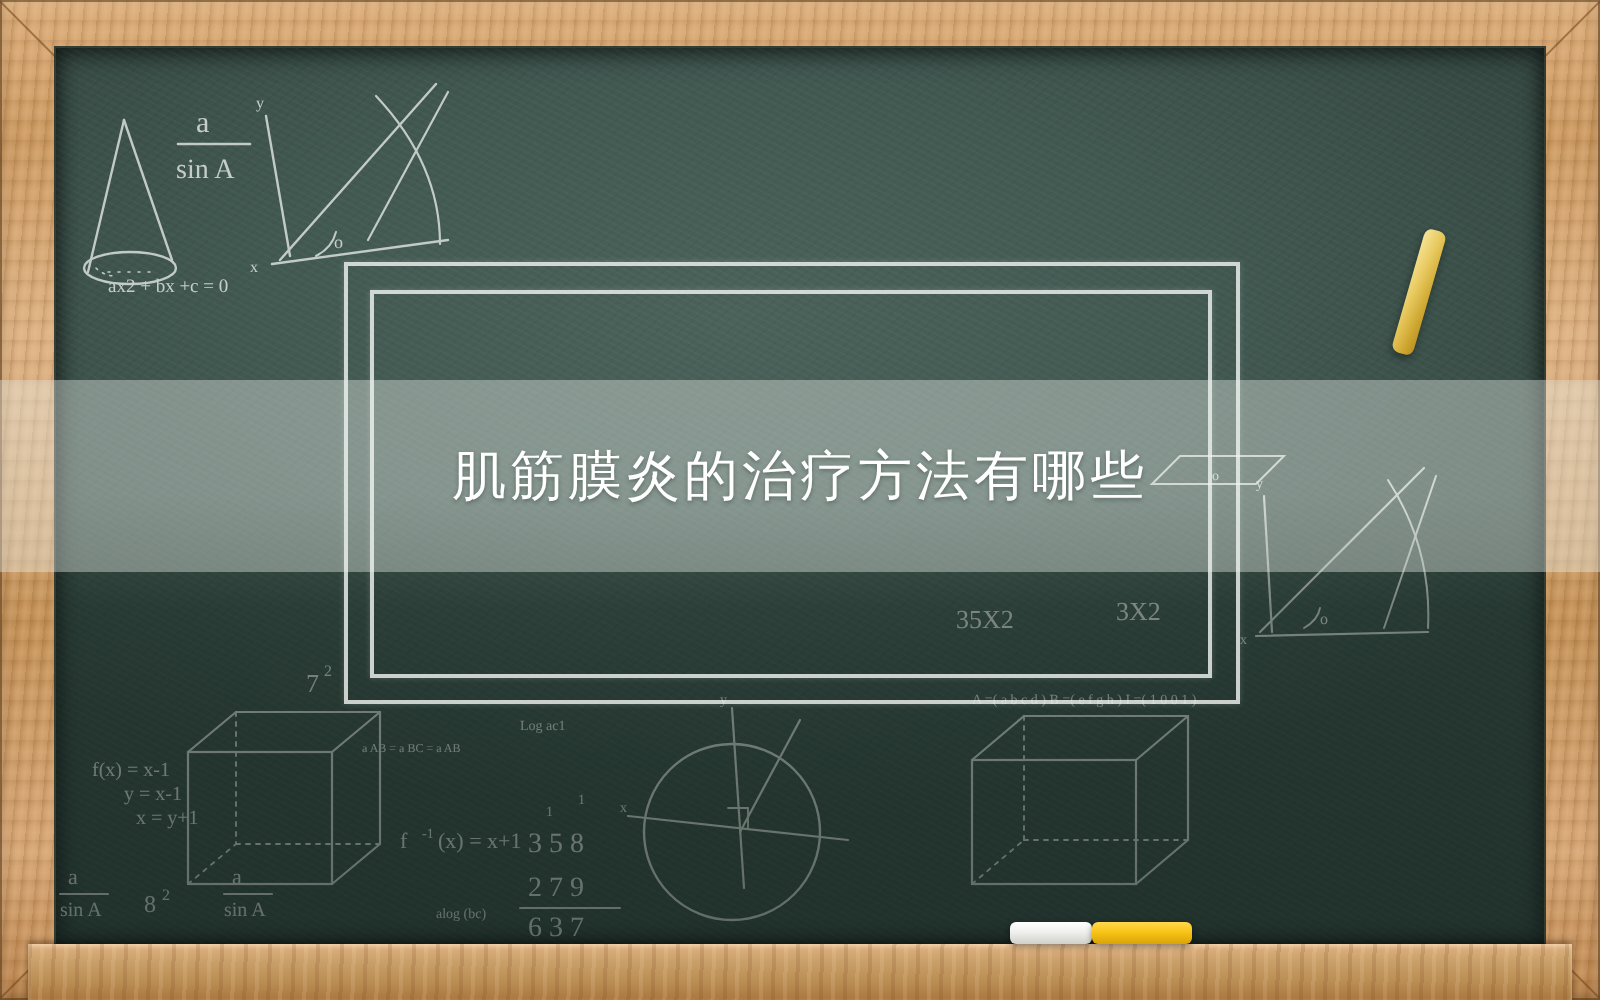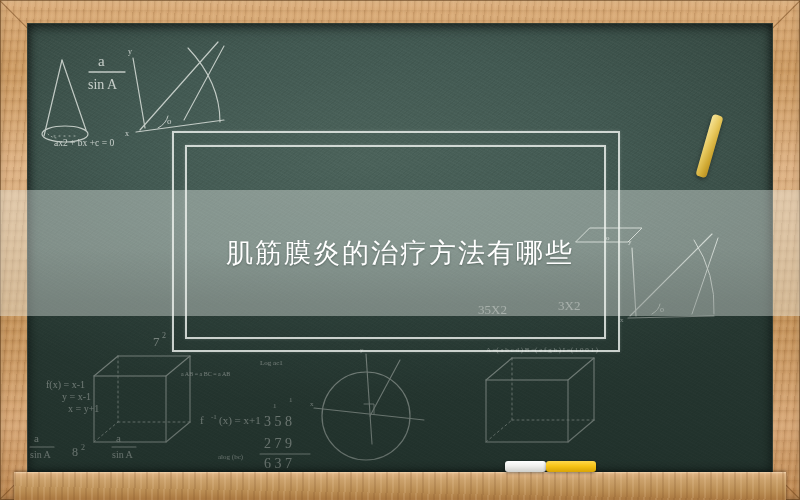--- a/index.html
+++ b/index.html
@@ -79,21 +79,21 @@
   .rect-outer,.rect-inner{
     position:absolute;
     border:2px solid rgba(244,247,244,.80);
     box-shadow:0 0 3px rgba(255,255,255,.18);
   }
   .rect-outer{left:172px;top:131px;width:444px;height:217px;}
   .rect-inner{left:185px;top:145px;width:417px;height:190px;}
 
   
   .band{
-    position:absolute;left:0;right:0;top:190px;height:126px;
+    position:absolute;left:0;right:0;top:190px;height:96px;
     background:rgba(236,240,236,.40);
     display:flex;align-items:center;justify-content:center;
   }
   .title{
     color:#ffffff;
     font-size:27px;
     letter-spacing:2px;
     font-weight:400;
     font-family:"DejaVu Sans","Liberation Sans",sans-serif;
     text-shadow:0 1px 2px rgba(40,55,48,.45);

